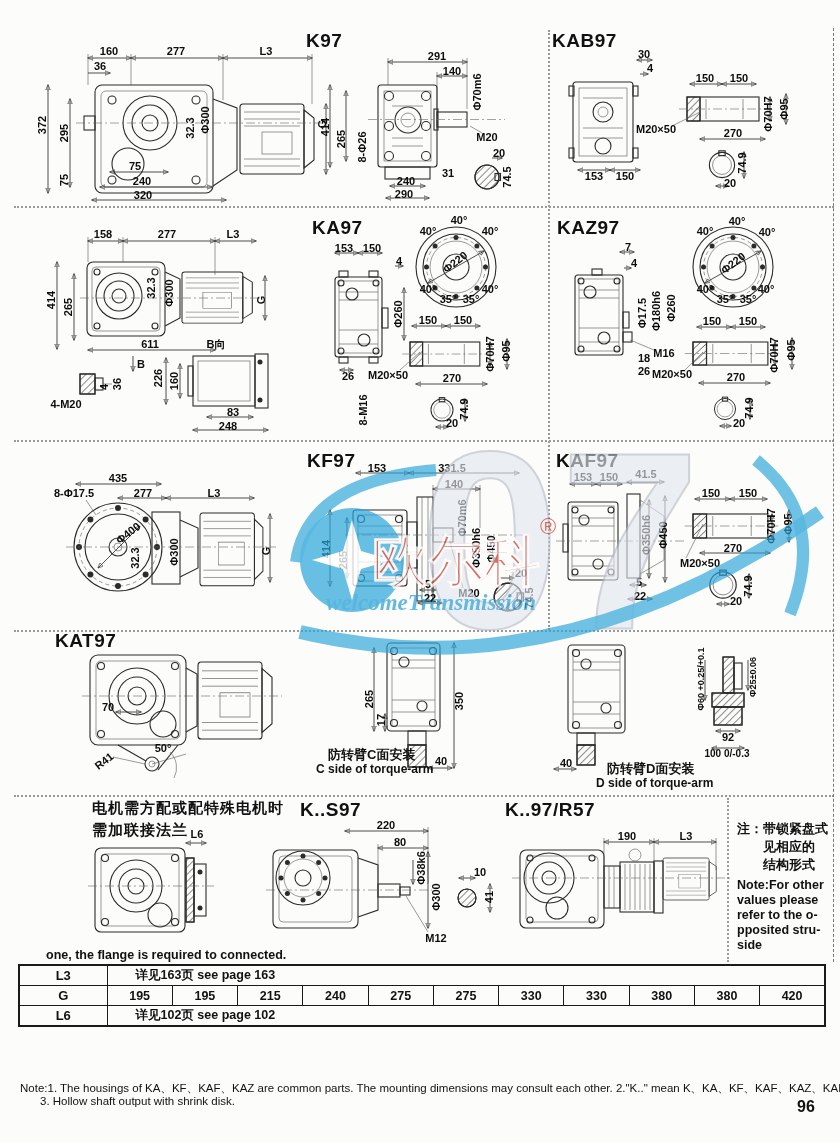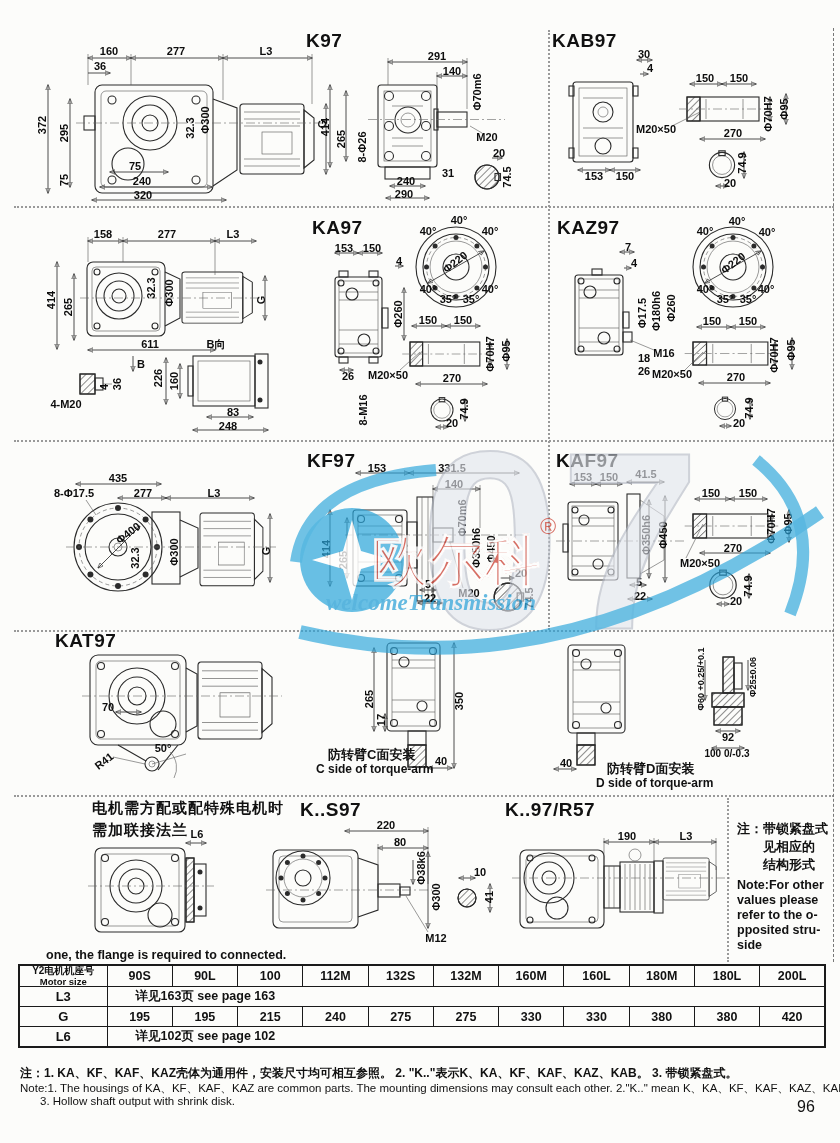--- a/index.html
+++ b/index.html
@@ -31,21 +31,21 @@
 td.lab{font-size:13px}
 td.lab .cn{font-size:10px;line-height:1.05;font-weight:700}
 td.lab .en{font-size:9.5px;line-height:1.05;font-weight:600}
 td.span{text-align:left;padding-left:28px;font-weight:700;font-size:12.5px}
 .split{display:flex;height:100%;align-items:center}
 .split>div{flex:1}
 .split>div:first-child{border-right:1px solid #1a1a1a}
 .noteblock{position:absolute;z-index:2;white-space:nowrap}
 .n-cn{font-size:12px;font-weight:700}
 .n-en{font-size:11.5px;font-weight:500}
-.pagenum{position:absolute;z-index:2;font-size:16px;font-weight:400}
+.pagenum{position:absolute;z-index:2;font-size:16px;font-weight:700}
 svg.wm{position:absolute;left:0;top:0;z-index:3;pointer-events:none}
 </style>
 </head>
 <body>
 
 <div class="sheet">
 
 <div class="sep" style="top:206px"></div>
 <div class="sep" style="top:440px"></div>
 <div class="sep" style="top:630px"></div>
@@ -741,37 +741,20 @@
           <col>
           <col>
           <col>
           <col>
           <col>
           <col>
           <col>
           <col>
         </colgroup>
 <tbody>
-          <tr>
-<td class="lab">
-              <div class="cn">Y2电机机座号</div>
-              <div class="en">Motor size</div>
-            </td>
-<td>90S</td>
-<td>90L</td>
-<td>100</td>
-<td>112M</td>
-<td>132S</td>
-<td>132M</td>
-<td>160M</td>
-<td>160L</td>
-<td>180M</td>
-<td>180L</td>
-<td>200L</td>
-</tr>
 <tr>
 <td class="lab">L3</td>
 <td class="span" colspan="11">详见163页  see page 163</td>
 </tr>
 <tr>
 <td class="lab">G</td>
 <td>195</td>
 <td>195</td>
 <td>215</td>
 <td>240</td>
@@ -784,21 +767,20 @@
 <td>420</td>
 </tr>
 <tr>
 <td class="lab">L6</td>
 <td class="span" colspan="11">详见102页  see page 102</td>
 </tr>
 </tbody>
       </table>
 </div>
 
-<div class="noteblock n-cn" style="left:20px;top:1065px">注：1. KA、KF、KAF、KAZ壳体为通用件，安装尺寸均可相互参照。    2. "K.."表示K、KA、KF、KAF、KAZ、KAB。    3. 带锁紧盘式。</div>
 <div class="noteblock n-en" style="left:20px;top:1081px">Note:1. The housings of KA、KF、KAF、KAZ are common parts. The mounting dimensions may consult each other.  2."K.." mean K、KA、KF、KAF、KAZ、KAB.</div>
 <div class="noteblock n-en" style="left:40px;top:1095px">3. Hollow shaft output with shrink disk.</div>
 <div class="pagenum" style="left:797px;top:1098px">96</div>
 
 <svg class="wm" width="840" height="1143">
 <g opacity="0.78">
 <text x="560" y="628" text-anchor="middle" font-size="252" font-weight="bold" font-family="Liberation Sans, sans-serif" fill="#e3e7ee" stroke="#b4bac6" stroke-width="2" opacity="0.8">07</text>
 <path d="M300 632 Q 560 694 820 512" stroke="#2aa5da" stroke-width="14" fill="none" opacity="0.85"></path>
 <path d="M436 470 Q 308 480 296 562" stroke="#2aa5da" stroke-width="12" fill="none" opacity="0.85"></path>
 <path d="M756 460 Q 828 518 790 614" stroke="#2aa5da" stroke-width="12" fill="none" opacity="0.85"></path>

